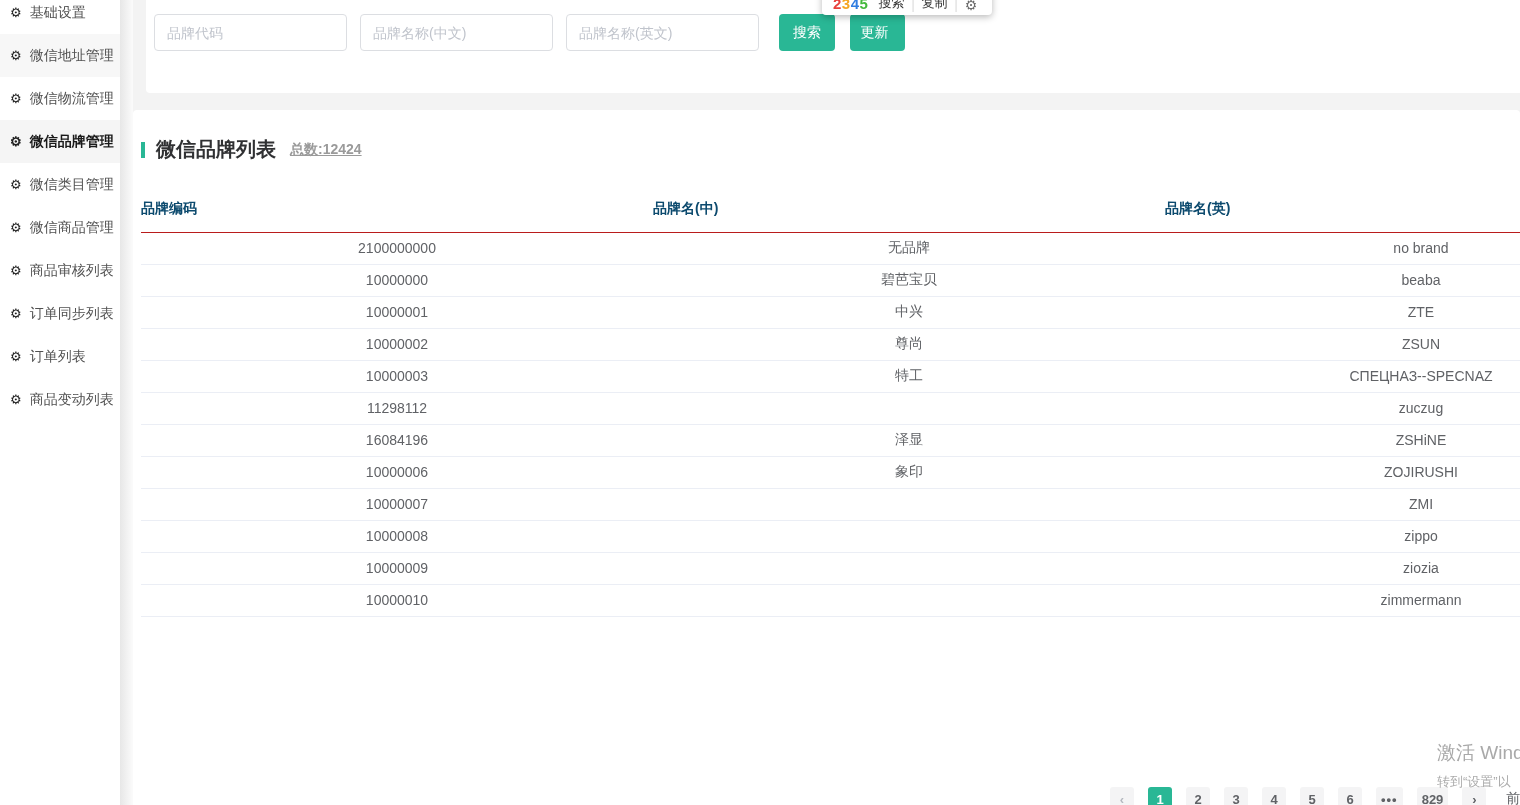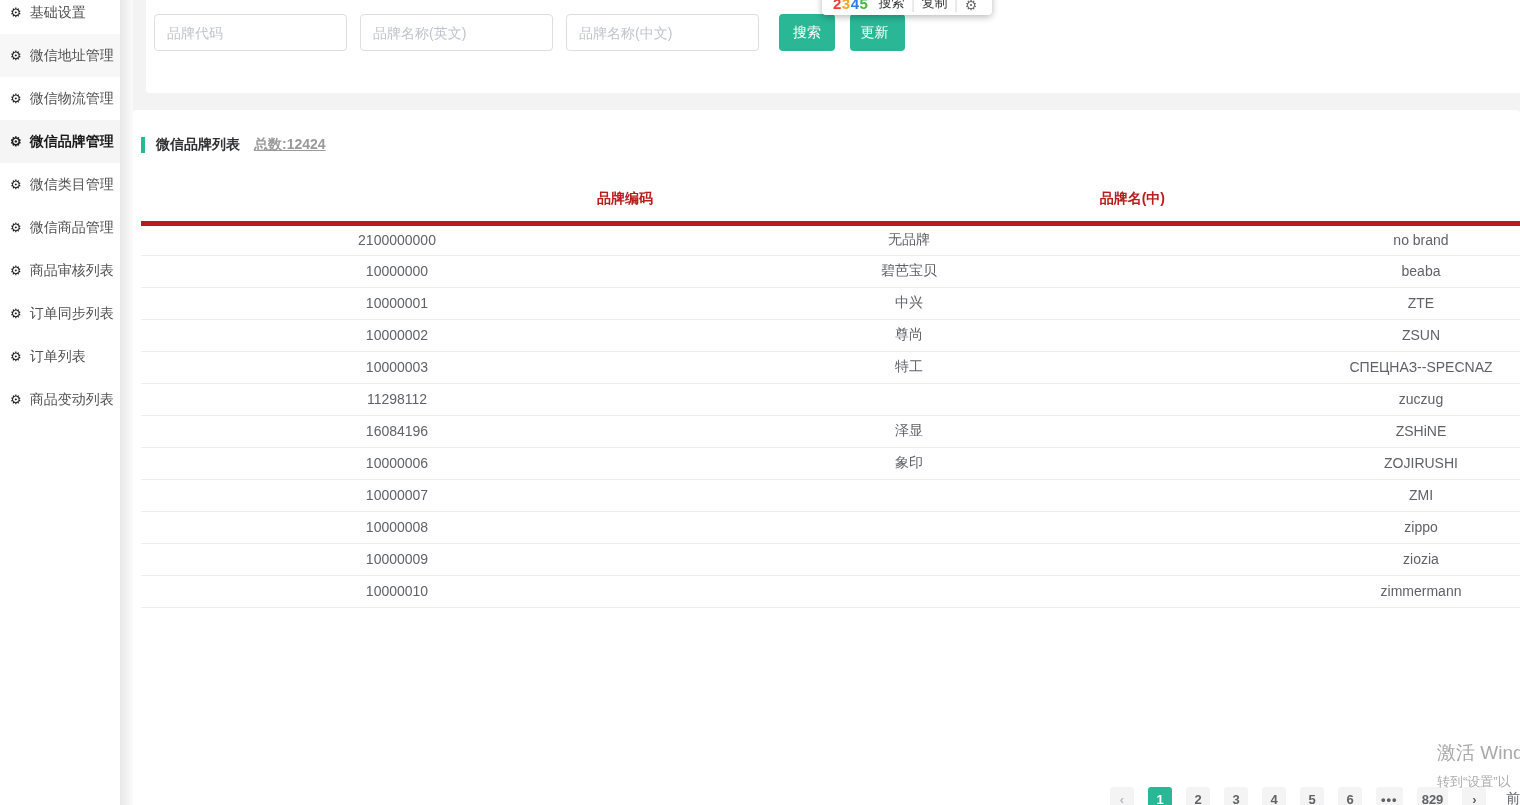--- a/index.html
+++ b/index.html
@@ -55,30 +55,30 @@
 
   
   .table-card {
     position:absolute; left:133px; top:110px; width:1387px; height:695px;
     background:#fff; border-radius:4px 4px 0 0; overflow:hidden; z-index:1;
   }
   .panel-title {
     display:flex; align-items:center; margin:26px 0 0 8px;
   }
   .green-bar { display:inline-block; width:4px; height:16px; margin-right:11px; }
-  .title-text { font-size:14px; font-weight:700; color:#303133; }
+  .title-text { font-size:20px; font-weight:700; color:#303133; }
   .total-text { font-size:14px; font-weight:600; color:#9a9a9a; margin-left:14px;text-decoration:underline; }
 
   table.brand-table {
     margin:23px 0 0 8px; width:1536px; table-layout:fixed;
     border-collapse:collapse; font-size:14px;
   }
   .brand-table th {
-    height:46px; font-weight:700; color:#b91c1c; text-align:right;
-    border-bottom:5px solid #b91c1c; font-size:14px;
+    height:46px; font-weight:700; color:#0c4a6e; text-align:left;
+    border-bottom:1px solid #b91c1c; font-size:14px;
   }
   .brand-table td {
     height:32px; text-align:center; color:#606266;
     border-bottom:1px solid #ebeef5;
   }
 
   
   .pagination {
     position:absolute; left:1110px; top:787px;
     display:flex; align-items:center; gap:14px; z-index:3;
@@ -156,22 +156,22 @@
       <div class="side-item">
         <span class="gear">⚙</span>
         <span>商品变动列表</span>
       </div>
     </nav>
 </aside>
 <div class="side-scroll"></div>
 
 <section class="search-card">
   <input type="text" placeholder="品牌代码" style="">
+  <input type="text" placeholder="品牌名称(中文)" style="">
   <input type="text" placeholder="品牌名称(英文)" style="">
-  <input type="text" placeholder="品牌名称(中文)" style="">
   <button class="btn btn-search accent-bg">搜索</button>
   <button class="btn btn-update accent-bg">更新</button>
 </section>
 
 <section class="table-card">
   <div class="panel-title">
     <span class="green-bar accent-bg"></span>
     <span class="title-text">微信品牌列表</span>
     <span class="total-text">总数:12424</span>
   </div>

